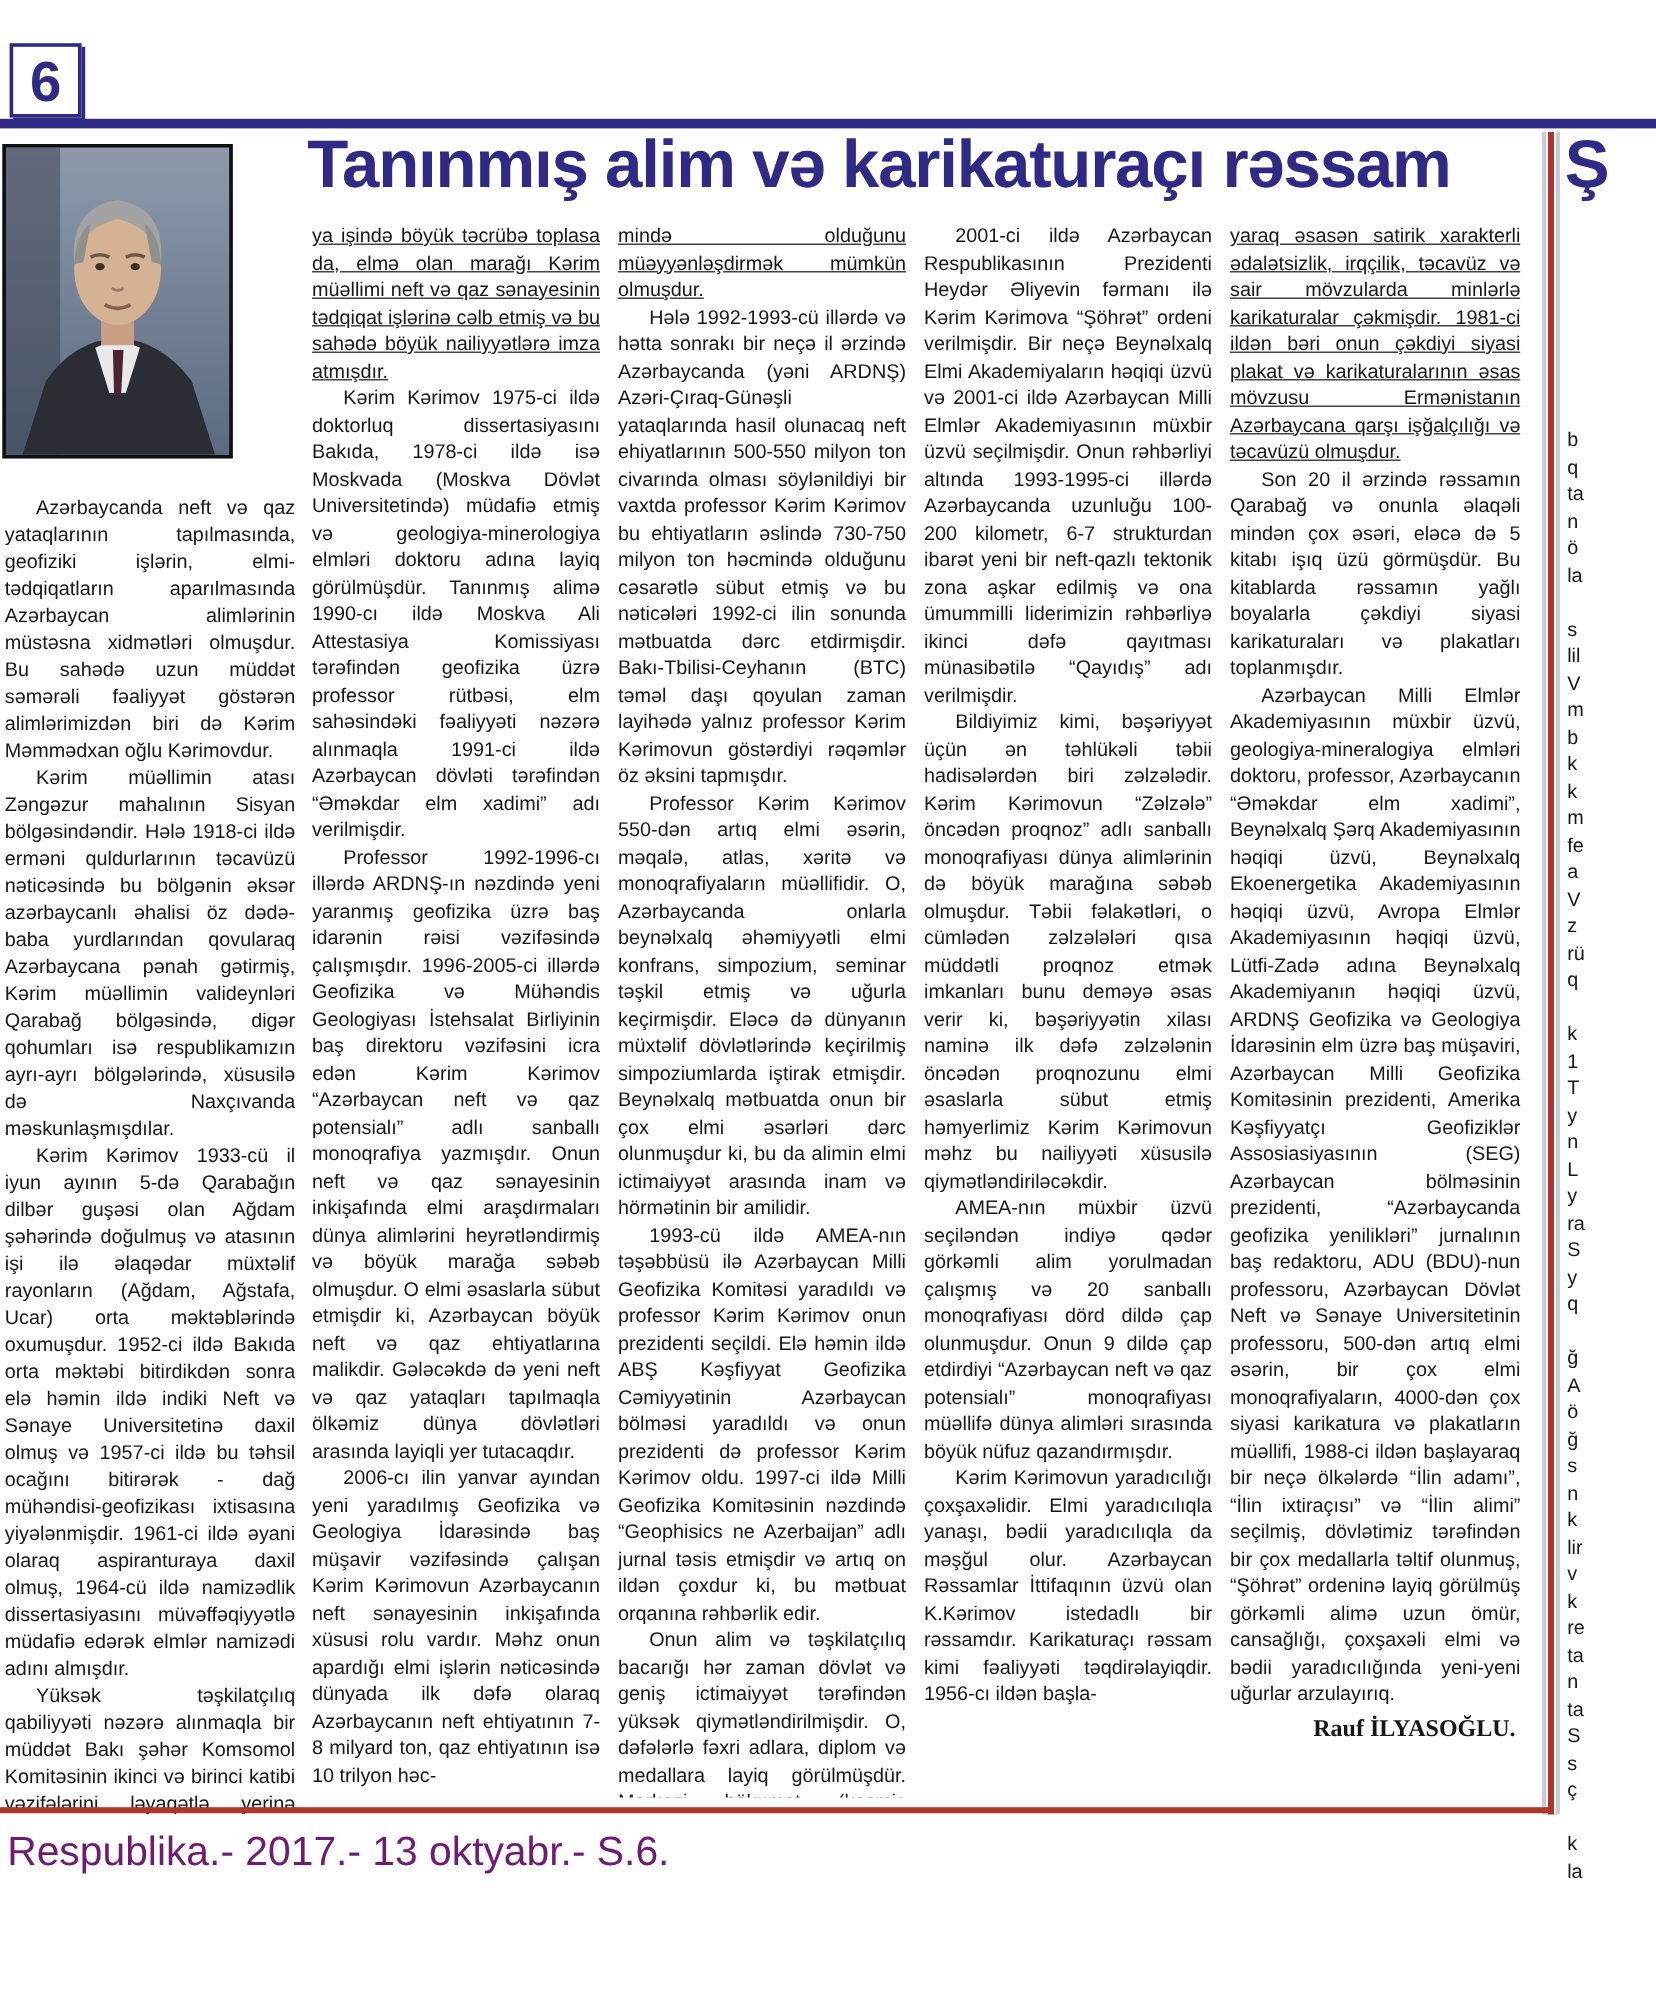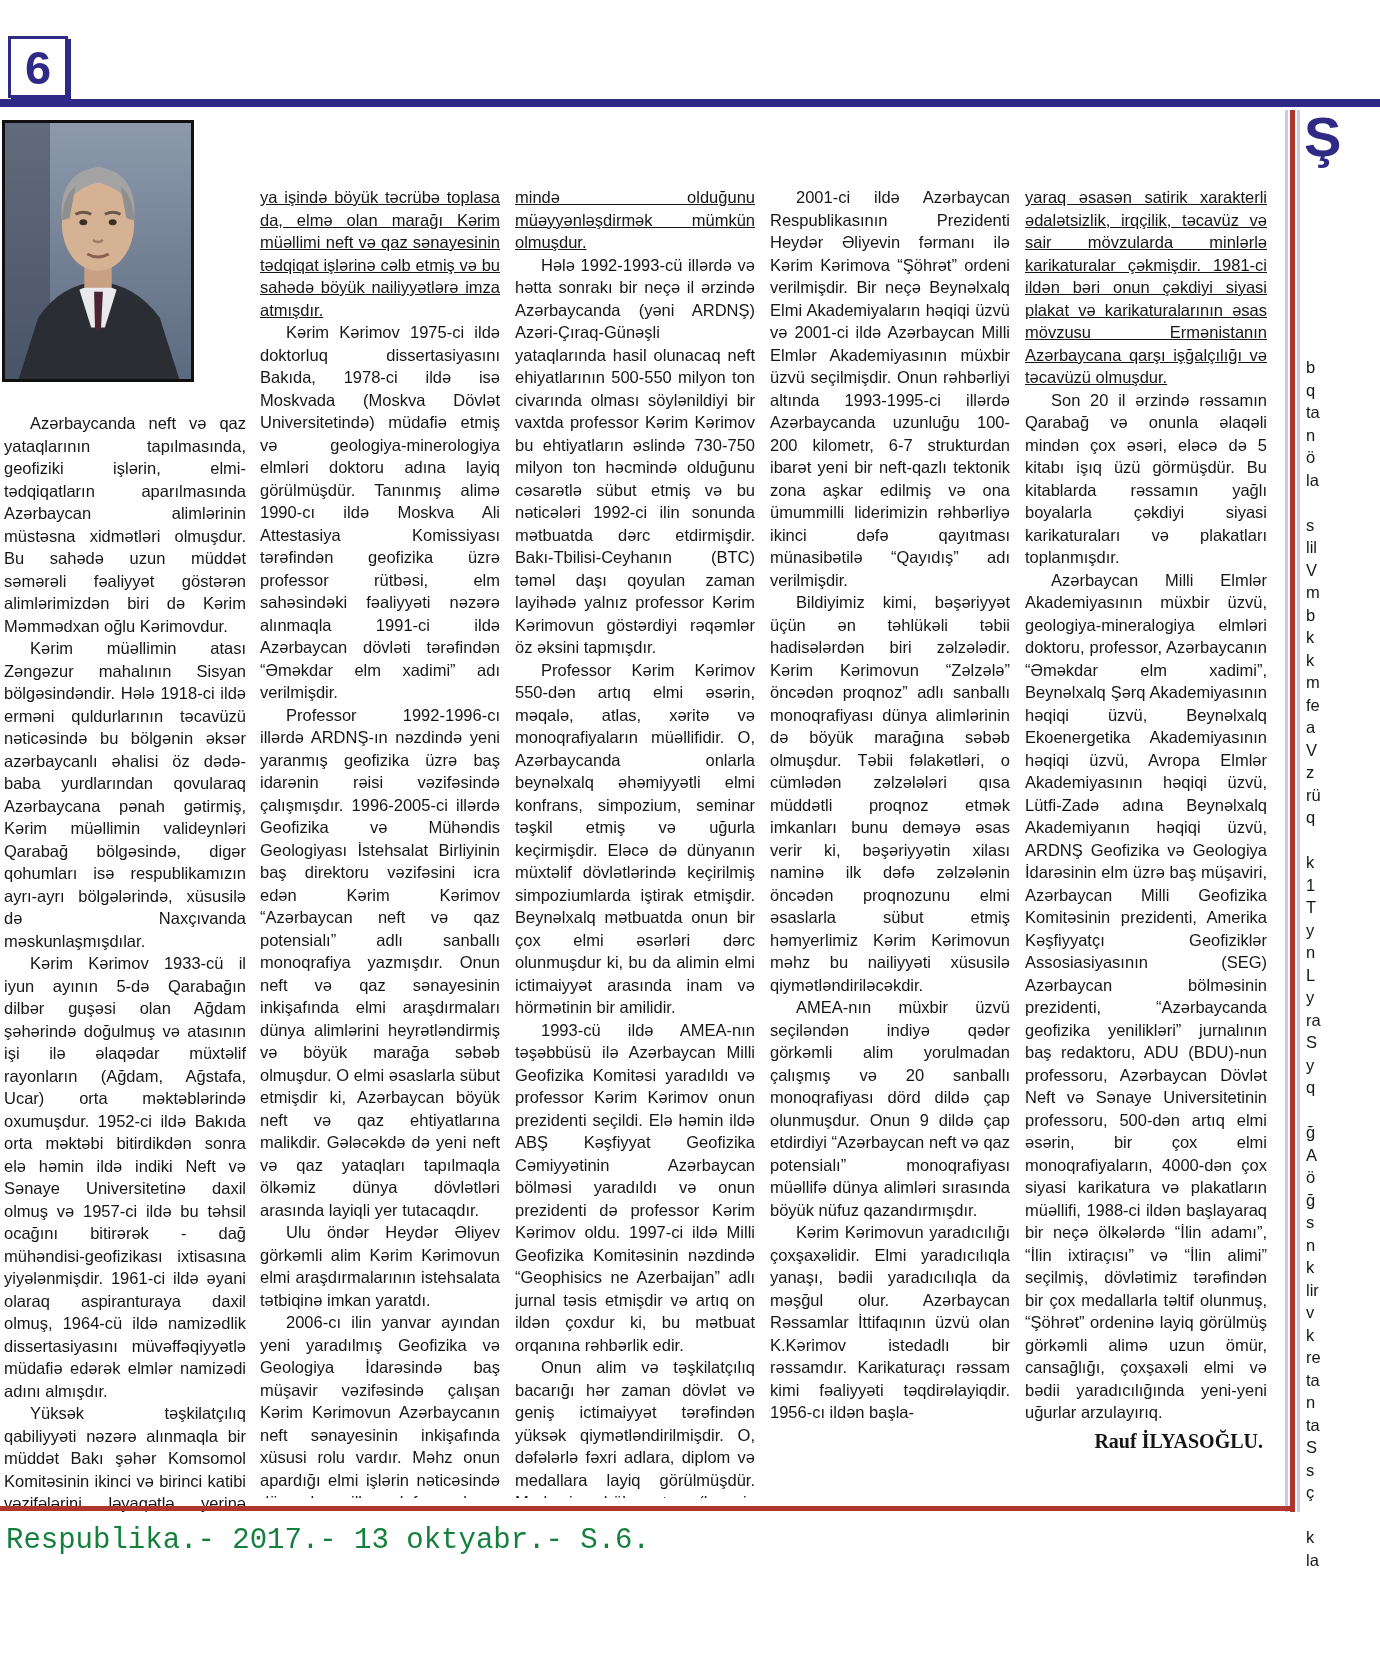--- a/index.html
+++ b/index.html
@@ -81,22 +81,22 @@
     overflow:hidden;font-size:16.5px;line-height:22.5px;color:var(--ink);
   }
   .frag-line{white-space:nowrap;}
 
   .bottom-rule{
     position:absolute;left:0;top:1506px;width:1292px;height:5px;
     background:var(--red);
   }
   .citation{
     position:absolute;left:6px;top:1524px;width:700px;
-    font-family:Liberation Mono, monospace;
-    font-size:29px;color:#15803d;
+    font-family:Liberation Sans, sans-serif;
+    font-size:34px;color:#701a75;
   }
 </style>
 </head>
 <body>
 
 <div class="page">
 
   <div class="pagenum-box">6</div>
 
   <div class="top-rule"></div>
@@ -121,33 +121,33 @@
       <path d="M132 98 Q130 72 118 64 L124 96 Z" fill="#8f8f8f"></path>
       <path d="M72 92 Q80 88 88 92" stroke="#6b564a" stroke-width="3" fill="none"></path>
       <path d="M102 92 Q110 88 118 92" stroke="#6b564a" stroke-width="3" fill="none"></path>
       <ellipse cx="80" cy="100" rx="4" ry="3" fill="#3a3026"></ellipse>
       <ellipse cx="110" cy="100" rx="4" ry="3" fill="#3a3026"></ellipse>
       <path d="M90 118 Q95 122 100 118" stroke="#9c7a64" stroke-width="2.5" fill="none"></path>
       <path d="M84 132 Q95 138 106 132" stroke="#8a5f4d" stroke-width="3" fill="none"></path>
     </svg>
   </div>
 
+  <h1 class="headline">Tanınmış alim və karikaturaçı rəssam</h1>
   <div class="headline-frag">Ş</div>
 
   <div class="col col1">
       <p class="para">Azərbaycanda neft və qaz yataqlarının tapılmasında, geofiziki işlərin, elmi-tədqiqatların aparılmasında Azərbaycan alimlərinin müstəsna xidmətləri olmuşdur. Bu sahədə uzun müddət səmərəli fəaliyyət göstərən alimlərimizdən biri də Kərim Məmmədxan oğlu Kərimovdur.</p>
       <p class="para">Kərim müəllimin atası Zəngəzur mahalının Sisyan bölgəsindəndir. Hələ 1918-ci ildə erməni quldurlarının təcavüzü nəticəsində bu bölgənin əksər azərbaycanlı əhalisi öz dədə-baba yurdlarından qovularaq Azərbaycana pənah gətirmiş, Kərim müəllimin valideynləri Qarabağ bölgəsində, digər qohumları isə respublikamızın ayrı-ayrı bölgələrində, xüsusilə də Naxçıvanda məskunlaşmışdılar.</p>
       <p class="para">Kərim Kərimov 1933-cü il iyun ayının 5-də Qarabağın dilbər guşəsi olan Ağdam şəhərində doğulmuş və atasının işi ilə əlaqədar müxtəlif rayonların (Ağdam, Ağstafa, Ucar) orta məktəblərində oxumuşdur. 1952-ci ildə Bakıda orta məktəbi bitirdikdən sonra elə həmin ildə indiki Neft və Sənaye Universitetinə daxil olmuş və 1957-ci ildə bu təhsil ocağını bitirərək - dağ mühəndisi-geofizikası ixtisasına yiyələnmişdir. 1961-ci ildə əyani olaraq aspiranturaya daxil olmuş, 1964-cü ildə namizədlik dissertasiyasını müvəffəqiyyətlə müdafiə edərək elmlər namizədi adını almışdır.</p>
       <p class="para">Yüksək təşkilatçılıq qabiliyyəti nəzərə alınmaqla bir müddət Bakı şəhər Komsomol Komitəsinin ikinci və birinci katibi vəzifələrini ləyaqətlə yerinə yetirsə də, parti-</p>
     </div>
   <div class="col col2">
       <p class="para cont">ya işində böyük təcrübə toplasa da, elmə olan marağı Kərim müəllimi neft və qaz sənayesinin tədqiqat işlərinə cəlb etmiş və bu sahədə böyük nailiyyətlərə imza atmışdır.</p>
       <p class="para">Kərim Kərimov 1975-ci ildə doktorluq dissertasiyasını Bakıda, 1978-ci ildə isə Moskvada (Moskva Dövlət Universitetində) müdafiə etmiş və geologiya-minerologiya elmləri doktoru adına layiq görülmüşdür. Tanınmış alimə 1990-cı ildə Moskva Ali Attestasiya Komissiyası tərəfindən geofizika üzrə professor rütbəsi, elm sahəsindəki fəaliyyəti nəzərə alınmaqla 1991-ci ildə Azərbaycan dövləti tərəfindən “Əməkdar elm xadimi” adı verilmişdir.</p>
       <p class="para">Professor 1992-1996-cı illərdə ARDNŞ-ın nəzdində yeni yaranmış geofizika üzrə baş idarənin rəisi vəzifəsində çalışmışdır. 1996-2005-ci illərdə Geofizika və Mühəndis Geologiyası İstehsalat Birliyinin baş direktoru vəzifəsini icra edən Kərim Kərimov “Azərbaycan neft və qaz potensialı” adlı sanballı monoqrafiya yazmışdır. Onun neft və qaz sənayesinin inkişafında elmi araşdırmaları dünya alimlərini heyrətləndirmiş və böyük marağa səbəb olmuşdur. O elmi əsaslarla sübut etmişdir ki, Azərbaycan böyük neft və qaz ehtiyatlarına malikdir. Gələcəkdə də yeni neft və qaz yataqları tapılmaqla ölkəmiz dünya dövlətləri arasında layiqli yer tutacaqdır.</p>
-      <p class="para">Ulu öndər Heydər Əliyev görkəmli alim Kərim Kərimovun elmi araşdırmalarının istehsalata tətbiqinə imkan yaratdı.</p>
       <p class="para">2006-cı ilin yanvar ayından yeni yaradılmış Geofizika və Geologiya İdarəsində baş müşavir vəzifəsində çalışan Kərim Kərimovun Azərbaycanın neft sənayesinin inkişafında xüsusi rolu vardır. Məhz onun apardığı elmi işlərin nəticəsində dünyada ilk dəfə olaraq Azərbaycanın neft ehtiyatının 7-8 milyard ton, qaz ehtiyatının isə 10 trilyon həc-</p>
     </div>
   <div class="col col3">
       <p class="para cont">mində olduğunu müəyyənləşdirmək mümkün olmuşdur.</p>
       <p class="para">Hələ 1992-1993-cü illərdə və hətta sonrakı bir neçə il ərzində Azərbaycanda (yəni ARDNŞ) Azəri-Çıraq-Günəşli yataqlarında hasil olunacaq neft ehiyatlarının 500-550 milyon ton civarında olması söylənildiyi bir vaxtda professor Kərim Kərimov bu ehtiyatların əslində 730-750 milyon ton həcmində olduğunu cəsarətlə sübut etmiş və bu nəticələri 1992-ci ilin sonunda mətbuatda dərc etdirmişdir. Bakı-Tbilisi-Ceyhanın (BTC) təməl daşı qoyulan zaman layihədə yalnız professor Kərim Kərimovun göstərdiyi rəqəmlər öz əksini tapmışdır.</p>
       <p class="para">Professor Kərim Kərimov 550-dən artıq elmi əsərin, məqalə, atlas, xəritə və monoqrafiyaların müəllifidir. O, Azərbaycanda onlarla beynəlxalq əhəmiyyətli elmi konfrans, simpozium, seminar təşkil etmiş və uğurla keçirmişdir. Eləcə də dünyanın müxtəlif dövlətlərində keçirilmiş simpoziumlarda iştirak etmişdir. Beynəlxalq mətbuatda onun bir çox elmi əsərləri dərc olunmuşdur ki, bu da alimin elmi ictimaiyyət arasında inam və hörmətinin bir amilidir.</p>
       <p class="para">1993-cü ildə AMEA-nın təşəbbüsü ilə Azərbaycan Milli Geofizika Komitəsi yaradıldı və professor Kərim Kərimov onun prezidenti seçildi. Elə həmin ildə ABŞ Kəşfiyyat Geofizika Cəmiyyətinin Azərbaycan bölməsi yaradıldı və onun prezidenti də professor Kərim Kərimov oldu. 1997-ci ildə Milli Geofizika Komitəsinin nəzdində “Geophisics ne Azerbaijan” adlı jurnal təsis etmişdir və artıq on ildən çoxdur ki, bu mətbuat orqanına rəhbərlik edir.</p>
       <p class="para">Onun alim və təşkilatçılıq bacarığı hər zaman dövlət və geniş ictimaiyyət tərəfindən yüksək qiymətləndirilmişdir. O, dəfələrlə fəxri adlara, diplom və medallara layiq görülmüşdür. Mərkəzi hökumət (keçmiş SSRİ), nazirliklər, bir-</p>
     </div>
   <div class="col col4">

